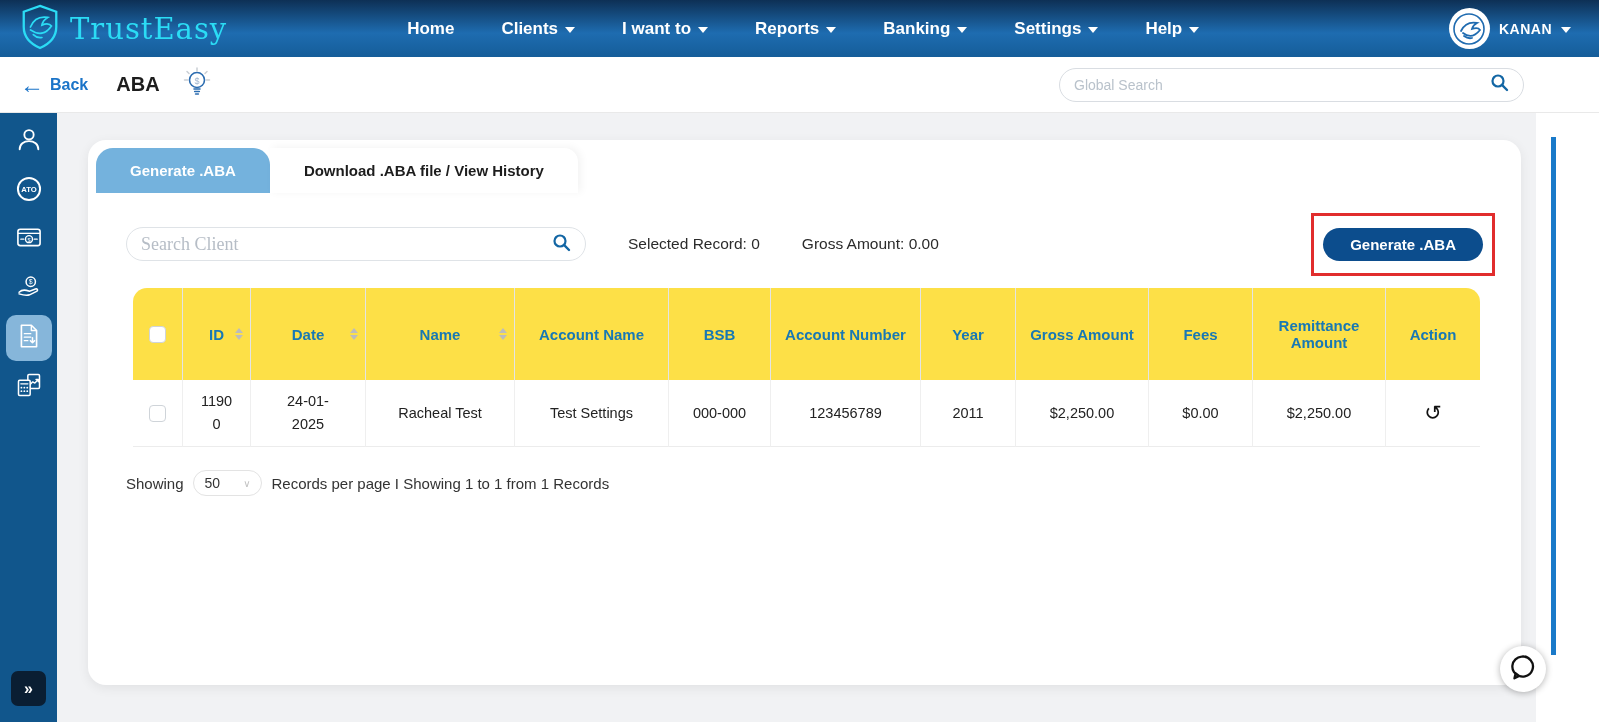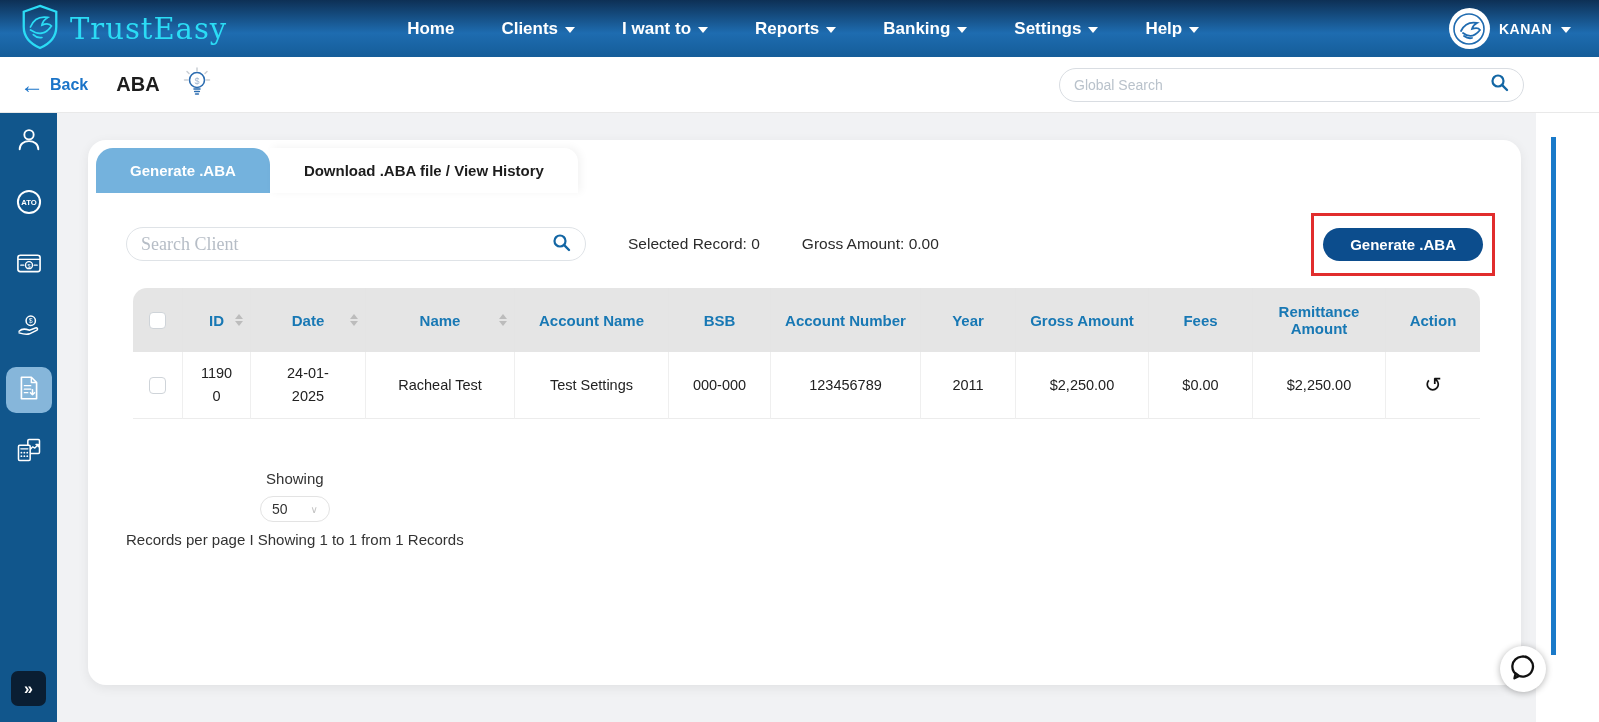--- a/index.html
+++ b/index.html
@@ -27,21 +27,21 @@
   .back-text { font-size:16px; font-weight:600; }
   .page-title { margin-left:28px; font-size:20px; font-weight:700; color:#1d1d1d; }
   .bulb { margin-left:22px; }
   .global-search { margin-left:auto; margin-right:75px; width:465px; height:34px; border:1px solid #d9dde2;
     border-radius:17px; display:flex; align-items:center; padding:8px 14px; background:#fff; }
   .global-search input { border:none; outline:none; flex:1; font-size:14px; color:#444; font-family:inherit; }
   .global-search input::placeholder { color:#b9c2cb; }
 
   
   .sidebar { position:absolute; top:113px; left:0; width:57px; bottom:0; background:#11568c; z-index:8;
-    display:flex; flex-direction:column; align-items:center; padding-top:6px; gap:16px; }
+    display:flex; flex-direction:column; align-items:center; padding-top:6px; gap:3px; }
   .side-item { width:46px; height:46px; display:flex; align-items:center; justify-content:center; border-radius:10px; cursor:pointer; }
   .side-item.active { background:#86b6da; }
   .expand-btn { position:absolute; bottom:16px; left:11px; width:35px; height:35px; background:#0a1e33;
     border-radius:7px; color:#fff; display:flex; align-items:center; justify-content:center;
     font-size:16px; font-weight:bold; cursor:pointer; }
 
   
   .main { position:absolute; top:113px; left:57px; width:1479px; bottom:0; background:#f1f2f4; }
   .right-strip { position:absolute; top:113px; right:0; width:63px; bottom:0; background:#fff; }
   .scrollbar { position:absolute; left:1551px; top:137px; width:5px; height:518px; background:#1a7ac9; z-index:20; }
@@ -62,37 +62,37 @@
   .client-search input { border:none; outline:none; flex:1; font-size:18px; color:#6d28d9; font-family:Liberation Serif, serif; }
   .client-search input::placeholder { color:#b6bdc6; }
   .stat-text { font-size:15.5px; color:#2b2b2b; margin-left:42px; }
   .red-box { margin-left:auto; border:3px solid #e12d2d; padding:12px 9px; background:transparent; }
   .gen-btn { background:#0c4d8d; color:#fff; border:none; border-radius:17px; padding:8px 27px;
     font-size:15px; font-weight:600; font-family:inherit; cursor:pointer; }
 
   
   .table-wrap { position:absolute; left:45px; top:148px; }
   table { border-collapse:separate; border-spacing:0; table-layout:fixed; width:1347px; }
-  th { background:#e5e5e5; color:#1878b4; font-weight:700; font-size:15px; height:64px;
+  th { background:#fde047; color:#1878b4; font-weight:700; font-size:15px; height:92px;
     border-right:1px solid #e4e4e4; vertical-align:middle; text-align:center; padding:0 10px; position:relative; }
   th:first-child { border-radius:14px 0 0 0; }
   th:last-child  { border-radius:0 14px 0 0; border-right:none; }
   td { background:#fff; height:67px; text-align:center; font-size:14.5px; color:#222;
     border-right:1px solid #efefef; border-bottom:1px solid #ececec; vertical-align:middle; padding:0 8px; }
   td:last-child { border-right:none; }
   .sort { position:absolute; right:7px; top:50%; transform:translateY(-50%); display:flex; flex-direction:column; align-items:center; cursor:pointer; }
   .sort .up { width:0; height:0; border-left:4px solid transparent; border-right:4px solid transparent; border-bottom:5px solid #bcbcbc; }
   .sort .dn { width:0; height:0; border-left:4px solid transparent; border-right:4px solid transparent; border-top:5px solid #bcbcbc; margin-top:2px; }
   .wrap-narrow { display:inline-block; width:34px; word-break:break-all; line-height:1.6; }
   .wrap-date { display:inline-block; width:58px; line-height:1.6; }
   input[type="checkbox"] { appearance:none; -webkit-appearance:none; width:17px; height:17px;
     border:1.5px solid #cfd4d9; border-radius:4px; background:#fff; cursor:pointer; vertical-align:middle; }
 
   
-  .pager { position:absolute; left:38px; top:330px; display:flex; align-items:center; gap:9px; font-size:15px; color:#333;flex-direction:column; }
+  .pager { position:absolute; left:38px; top:330px; display:flex; align-items:center; gap:9px; font-size:15px; color:#333; }
   .per-page { border:1px solid #e3e3e3; border-radius:15px; padding:4px 11px; display:flex; align-items:center; gap:23px;
     font-size:14px; color:#333; cursor:pointer; background:#fff; }
   .per-page .chev { color:#c2c2c2; font-size:10px; }
 
   
   .chat-fab { position:absolute; left:1500px; top:646px; width:46px; height:46px; border-radius:50%;
     background:#fff; box-shadow:0 1px 7px rgba(0,0,0,0.3); display:flex; align-items:center; justify-content:center;
     cursor:pointer; z-index:30; }
 </style>
 </head>

